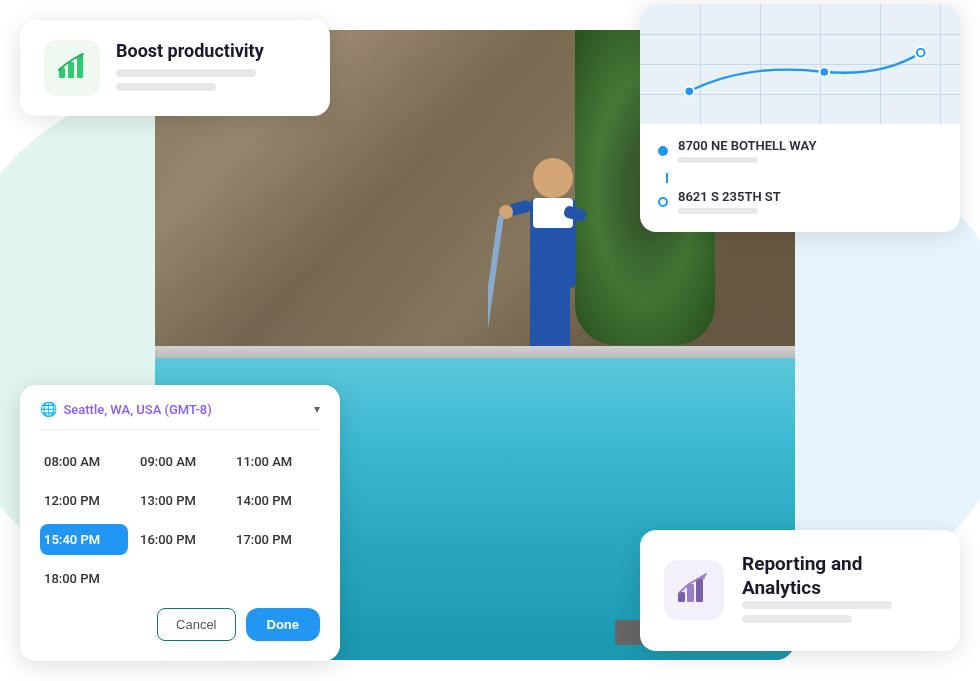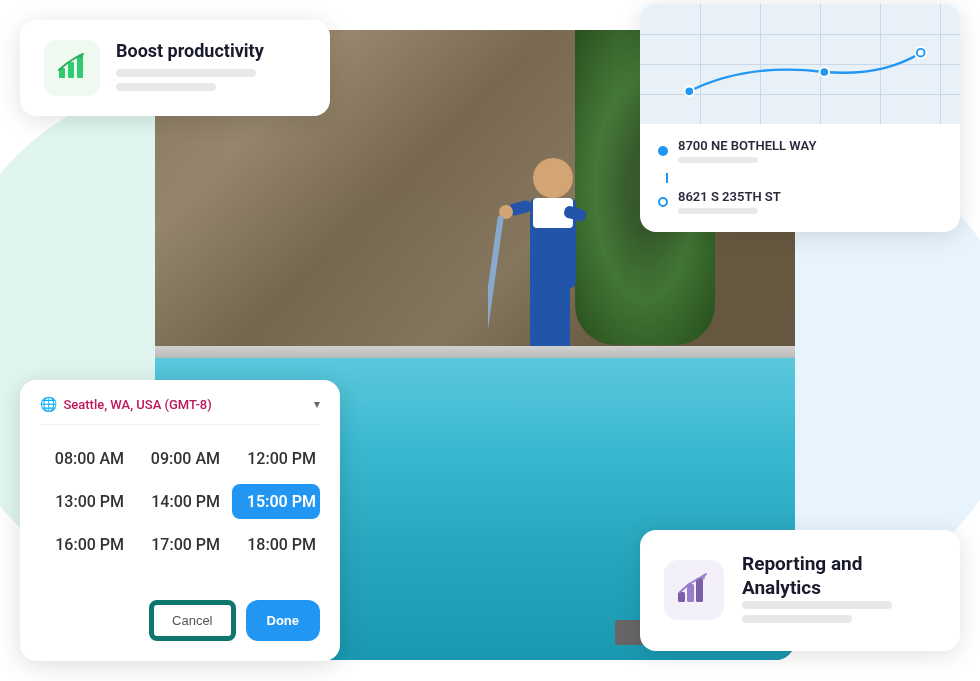--- a/index.html
+++ b/index.html
@@ -247,44 +247,44 @@
       font-size: 12px;
       color: #666;
     }
     .time-grid {
       display: grid;
       grid-template-columns: repeat(3, 1fr);
       gap: 8px;
       margin-bottom: 14px;
     }
     .time-slot {
-      text-align: right;
+      text-align: left;
       padding: 8px 4px;
       border-radius: 8px;
-      font-size: 16px;
+      font-size: 13px;
       color: #333;
       cursor: pointer;
       font-weight: 500;
     }
     .time-slot.selected {
       background: #2196F3;
       color: #ffffff;
       font-weight: 600;
     }
     .time-slot.empty { visibility: hidden; }
     .time-actions {
       display: flex;
       justify-content: flex-end;
       gap: 10px;
       margin-top: 6px;
     }
     .btn-cancel {
       padding: 8px 18px;
       border-radius: 8px;
-      border: 5px solid #0f766e;
+      border: 1px solid #0f766e;
       background: #fff;
       font-size: 13px;
       font-weight: 500;
       color: #555;
       cursor: pointer;
     }
     .btn-done {
       padding: 8px 21px;
       border-radius: 12px;
       border: none;
@@ -444,34 +444,35 @@
         <div class="addr-line"></div>
       </div>
     </div>
   </div>
 </div>
 
 <div class="card-time">
   <div class="time-location">
     <div class="loc-left">
       <span class="globe-icon">🌐</span>
-      <span style="font-size:13px;color:#be185d;font-weight:500;">Seattle, WA, USA (GMT-8)</span>
+      <span style="font-size:13px;color:#8b5cf6;font-weight:500;">Seattle, WA, USA (GMT-8)</span>
     </div>
     <span class="chevron-icon">▾</span>
   </div>
   <div class="time-grid">
 
     <div class="time-slot">08:00 AM</div>
     <div class="time-slot">09:00 AM</div>
 
+    <div class="time-slot">11:00 AM</div>
     <div class="time-slot">12:00 PM</div>
     <div class="time-slot">13:00 PM</div>
 
     <div class="time-slot">14:00 PM</div>
-    <div class="time-slot selected">15:00 PM</div>
+    <div class="time-slot selected">15:40 PM</div>
     <div class="time-slot">16:00 PM</div>
 
     <div class="time-slot">17:00 PM</div>
     <div class="time-slot">18:00 PM</div>
     <div class="time-slot empty"></div>
   </div>
   <div class="time-actions">
     <button class="btn-cancel">Cancel</button>
     <button class="btn-done">Done</button>
   </div>

